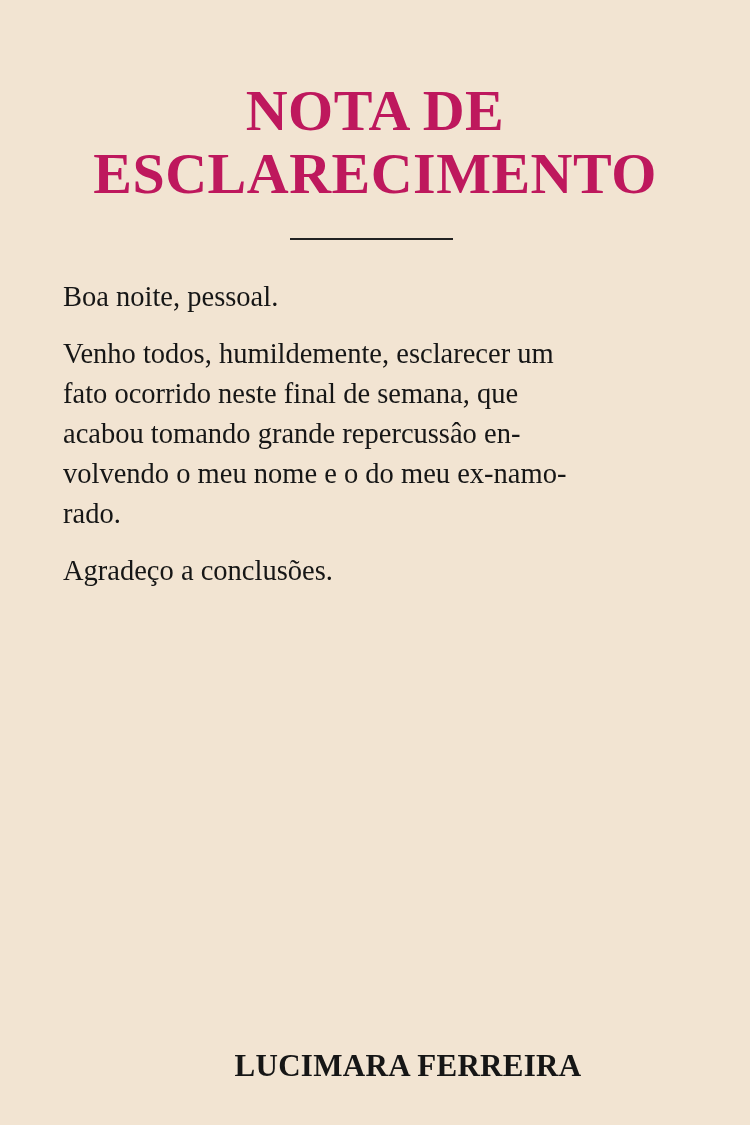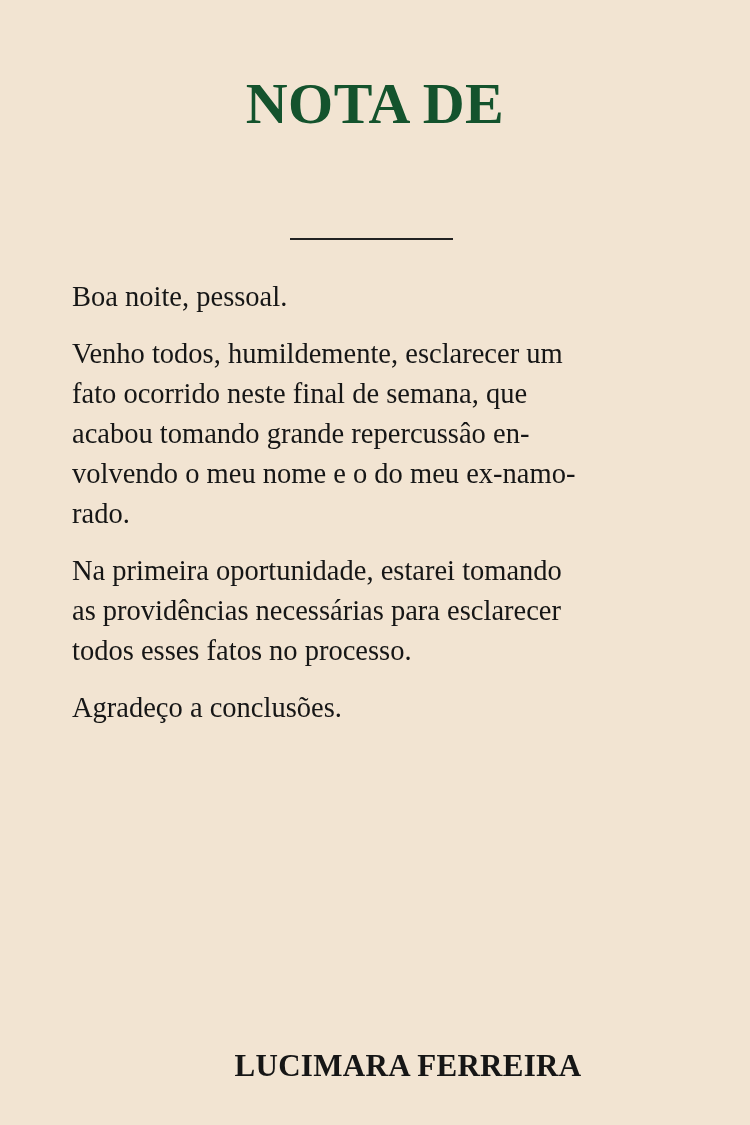--- a/index.html
+++ b/index.html
@@ -19,49 +19,49 @@
       position: absolute;
       left: 0; top: 0;
       width: 750px;
       height: 1125px;
       background: #f2e4d2;
     }
     .title {
       position: absolute;
       left: 0;
       width: 750px;
-      top: 72px;
+      top: 79px;
       margin: 0;
       text-align: center;
       font-weight: bold;
       font-size: 58px;
       line-height: 63px;
       letter-spacing: 0.5px;
-      color: #14532d;
+      color: #be185d;
     }
     .title span { display: block; }
     .divider {
       position: absolute;
       left: 290px;
       top: 238px;
       width: 163px;
       height: 2px;
       background: #222;
     }
     .body-text {
       position: absolute;
       left: 63px;
       top: 277px;
       width: 640px;
       font-size: 28.5px;
       line-height: 40px;
       color: #161616;
     }
     .para {
-      margin: 0 0 17px 9px;
+      margin: 0 0 17px 0;
       white-space: pre-line;
     }
     .para em { font-style: italic; }
     .signature {
       position: absolute;
       left: 0;
       width: 816px;
       top: 1048px;
       text-align: center;
       font-weight: bold;
@@ -70,32 +70,30 @@
       color: #161616;
     }
   </style>
 </head>
 <body>
 
 <div class="page">
 
   <h1 class="title">
     <span>NOTA DE</span>
+    <span>ESCLARECIMENTO</span>
   </h1>
 
   <div class="divider"></div>
 
   <div class="body-text">
     <p class="para">Boa noite, pessoal.</p>
     <p class="para">Venho todos, humildemente, esclarecer um
 fato ocorrido neste final de semana, que
 acabou tomando grande repercussâo en-
 volvendo o meu nome e o do meu ex-namo-
 rado.</p>
-    <p class="para">Na primeira oportunidade, estarei tomando
-as providências necessárias para esclarecer
-todos esses fatos no processo.</p>
     <p class="para">Agradeço a conclusões.</p>
   </div>
 
   <div class="signature">LUCIMARA FERREIRA</div>
 
 </div>
 
 </body></html>

